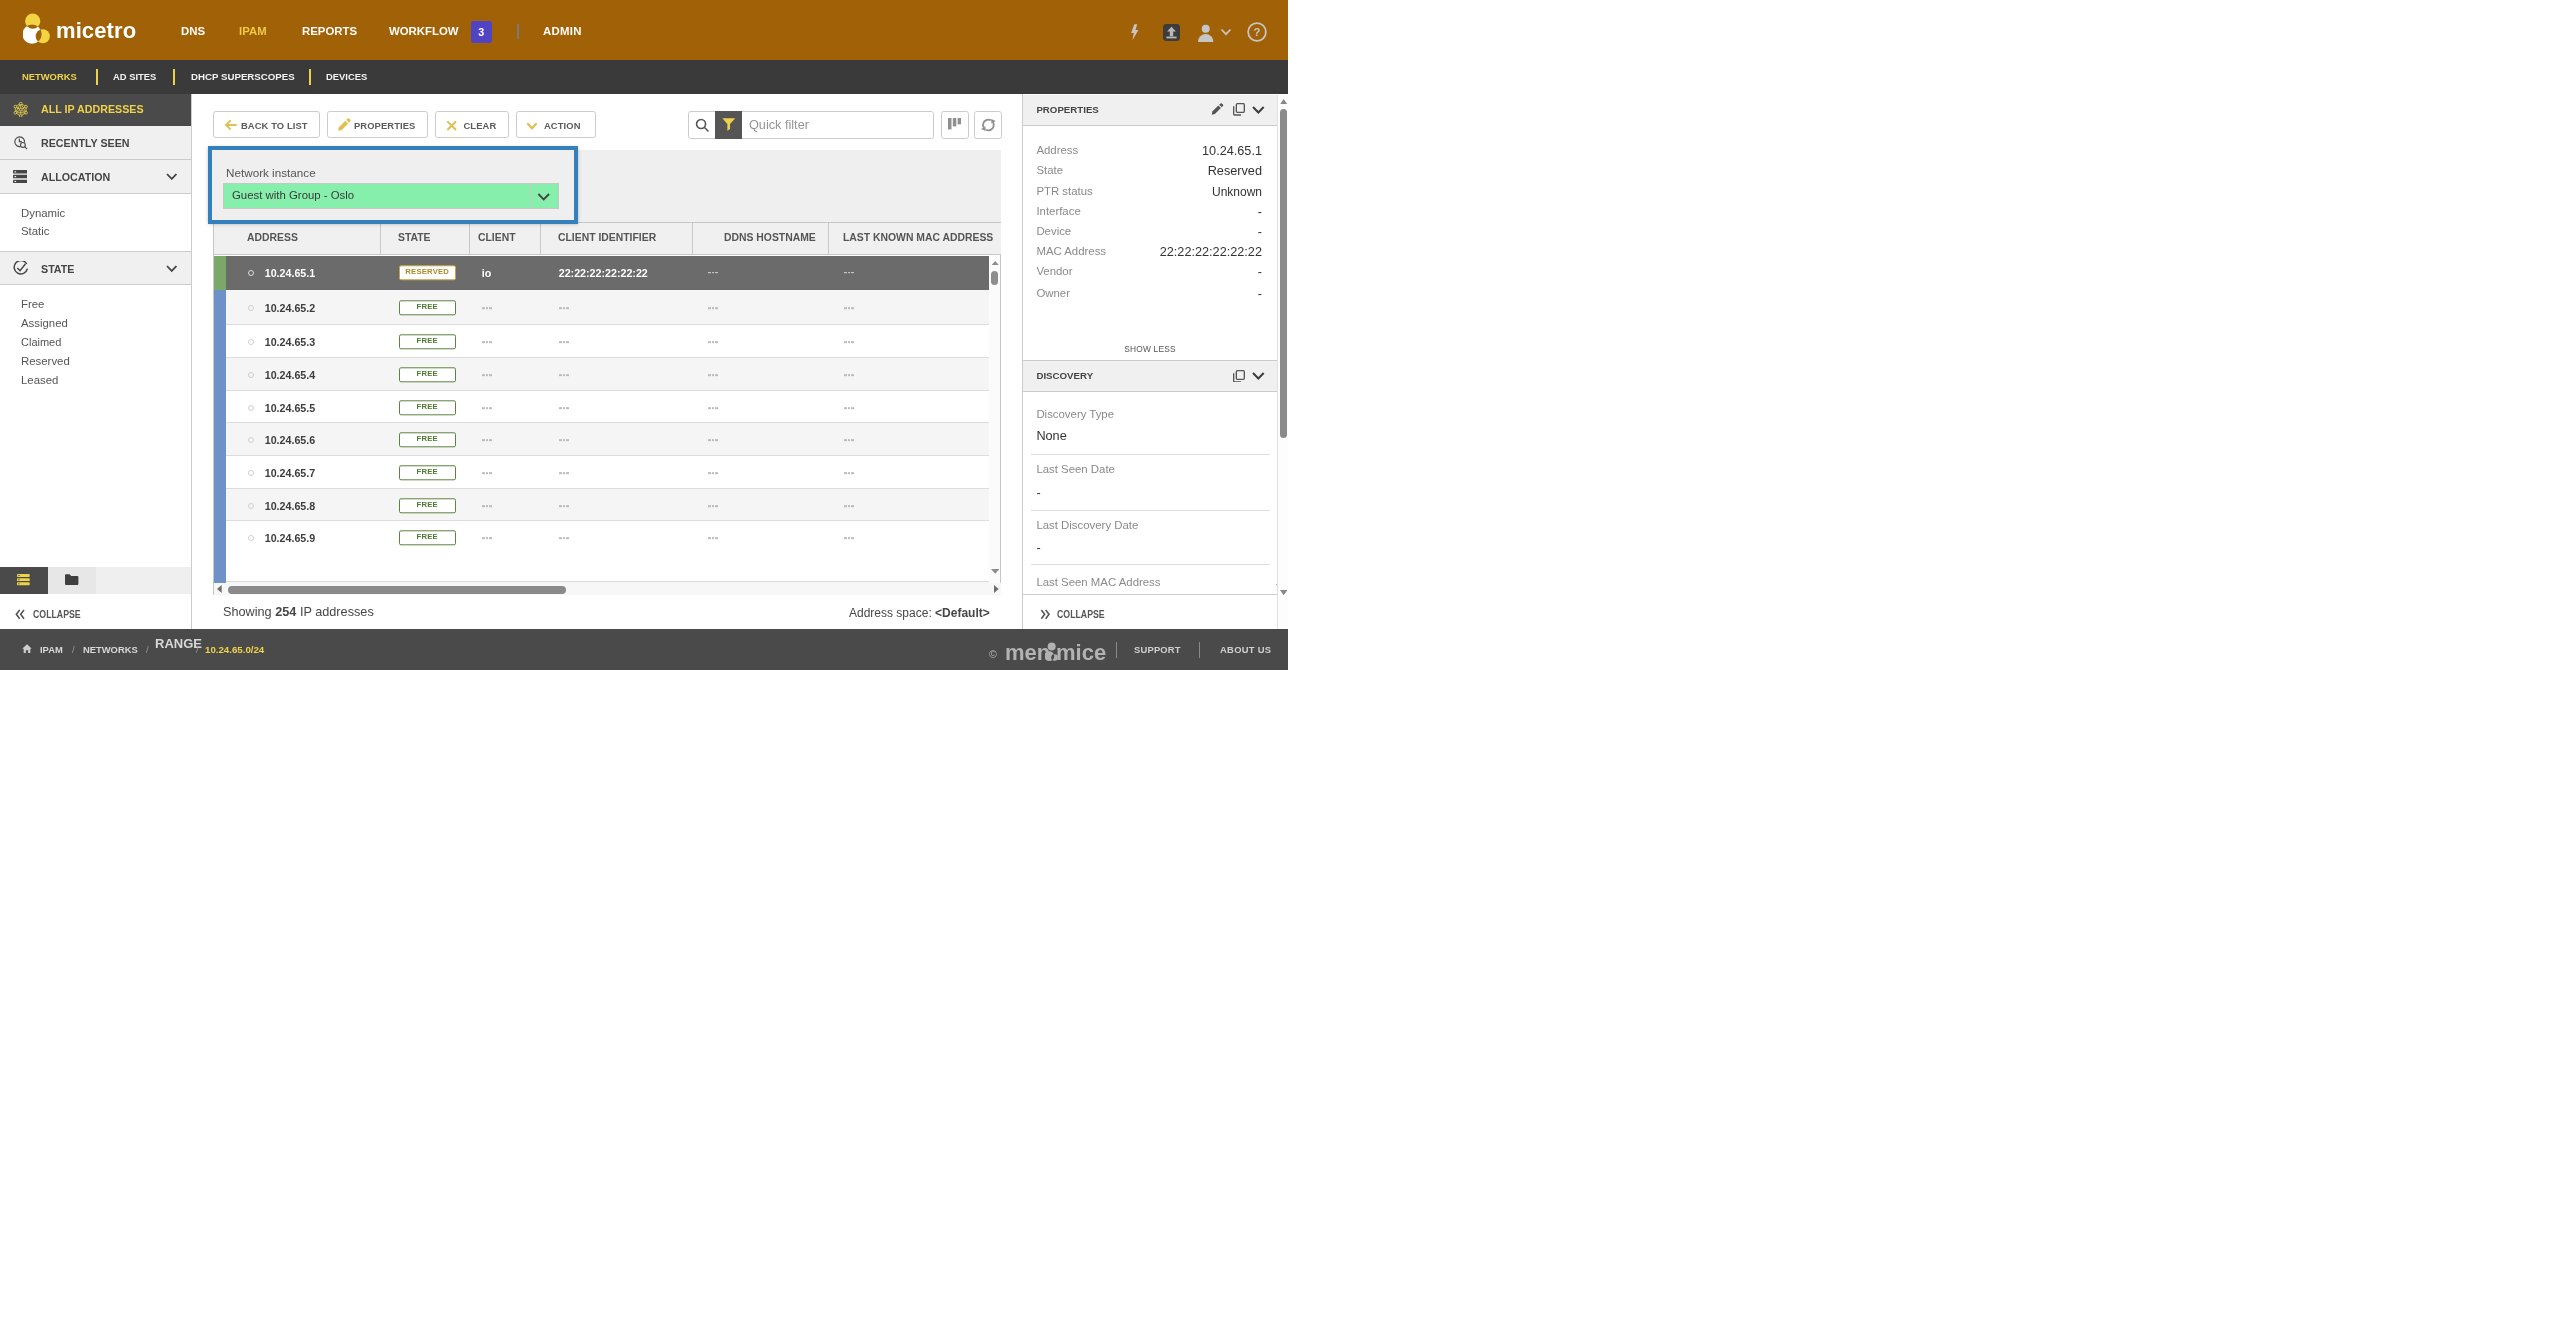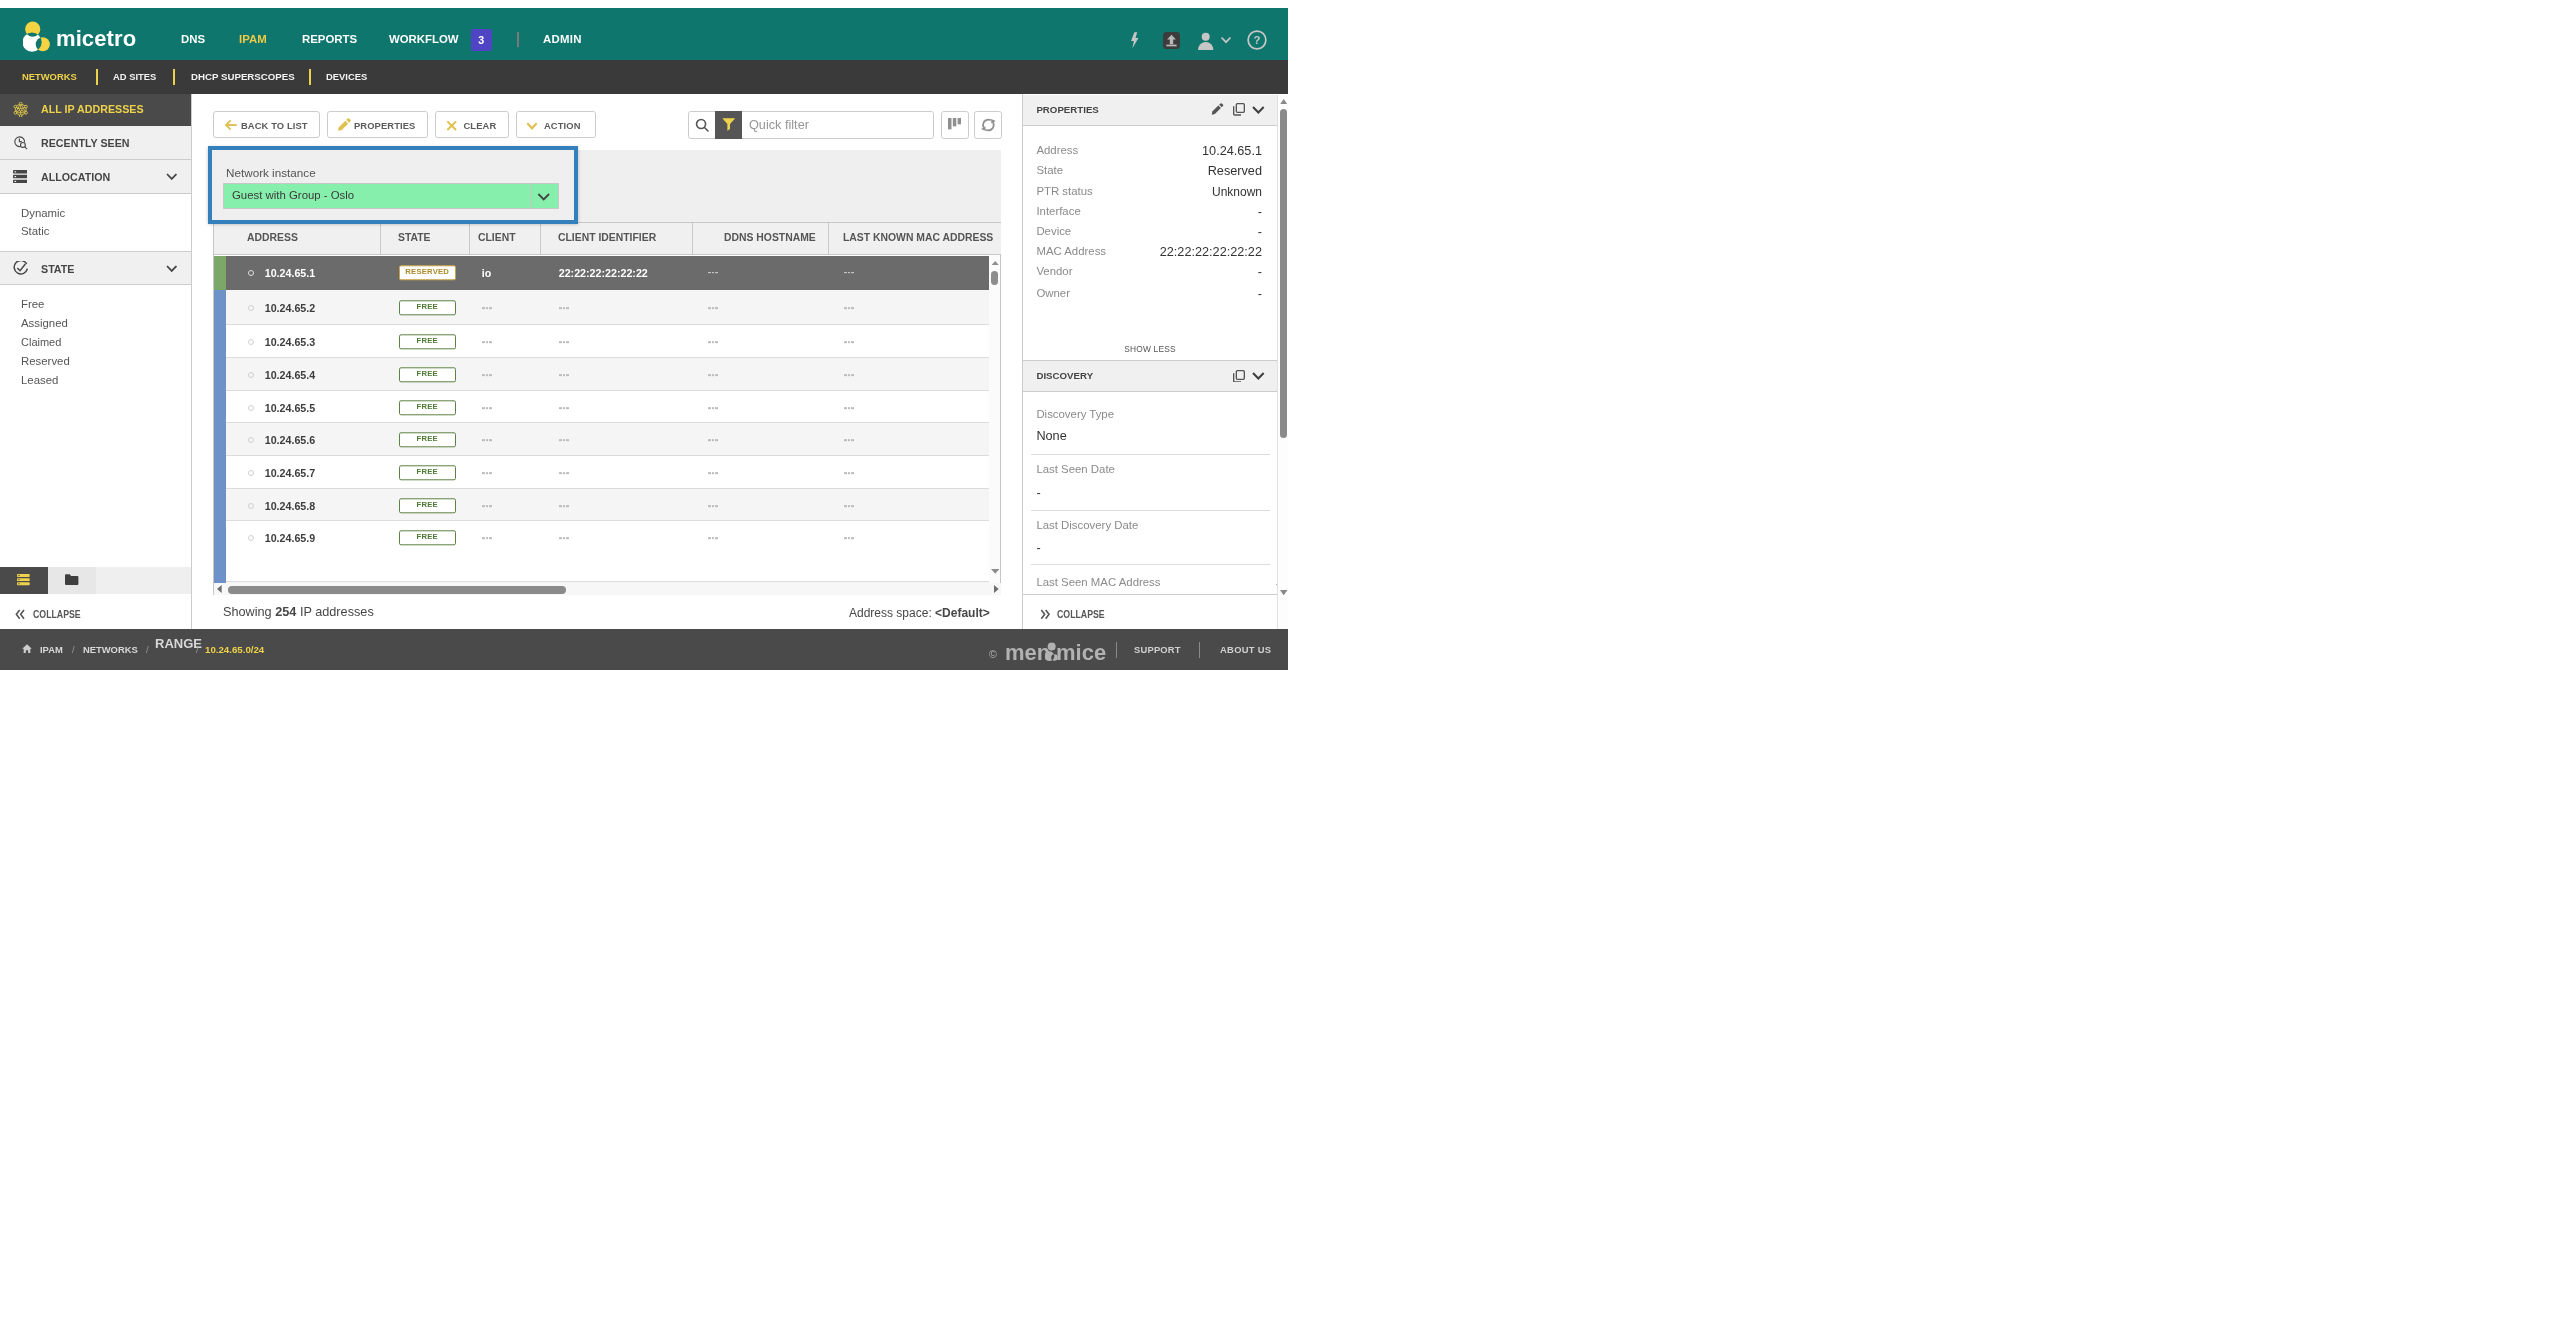--- a/index.html
+++ b/index.html
@@ -20,21 +20,21 @@
         background:repeating-linear-gradient(90deg,#bcbcbc 0 2.7px,rgba(0,0,0,0) 2.7px 3.6px);}
   .sel .dash{background:repeating-linear-gradient(90deg,#d2d2d2 0 2.7px,rgba(0,0,0,0) 2.7px 3.6px);}
   .badge{position:absolute;left:173px;top:50%;transform:translateY(-50%);width:57px;height:15.4px;
          box-sizing:border-box;border:1.3px solid;border-radius:2px;background:#fff;
          font-size:7.7px;font-weight:bold;text-align:center;line-height:12.7px;letter-spacing:0.2px;}
   .badge.green{border-color:#5c8142;color:#4e7a33;}
 </style>
 </head>
 <body>
 
-<div class="abs" id="topnav" style="left:0;top:8px;width:1288px;height:60px;background:#0f766e;">
+<div class="abs" id="topnav" style="left:0;top:0;width:1288px;height:60px;background:#a16207;">
 
   <svg class="abs" style="left:23px;top:11.4px;" width="29.5" height="35" viewBox="0 0 44 52">
     <defs>
       <mask id="mA">
           <rect width="44" height="52" fill="#fff"></rect>
           <circle cx="13.5" cy="34.5" r="14.3" fill="#000"></circle>
           <circle cx="29.5" cy="37.5" r="10.5" fill="#000"></circle>
         </mask>
       <mask id="mB">
           <rect width="44" height="52" fill="#fff"></rect>

